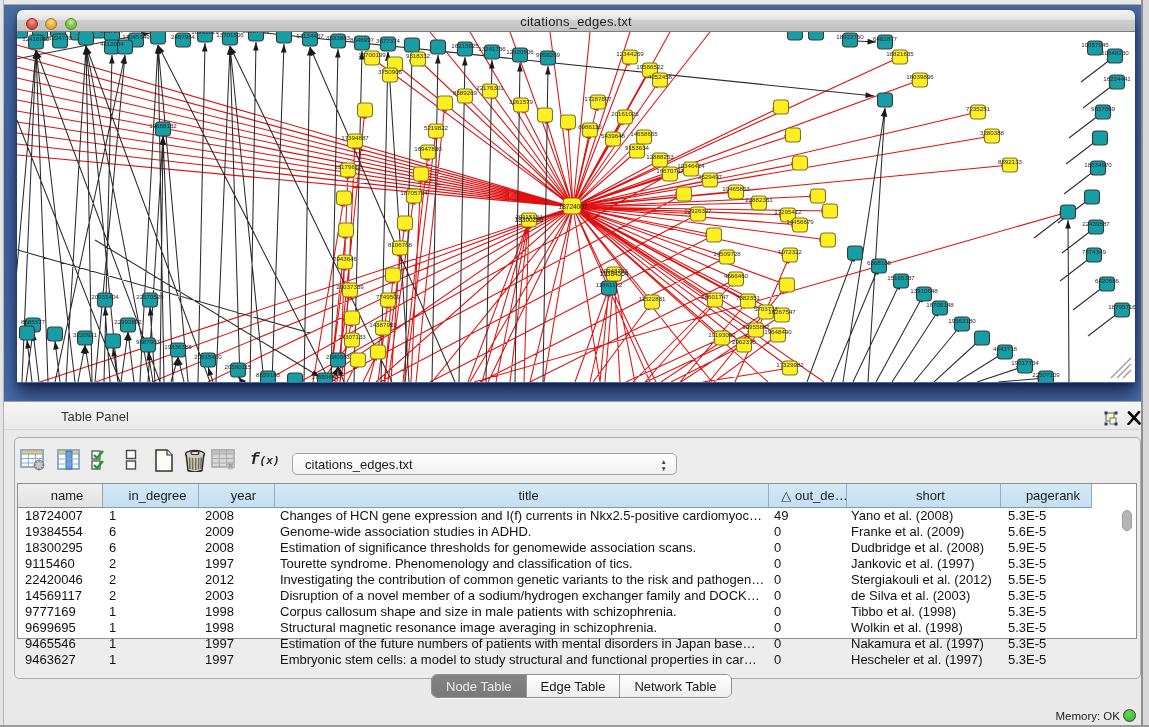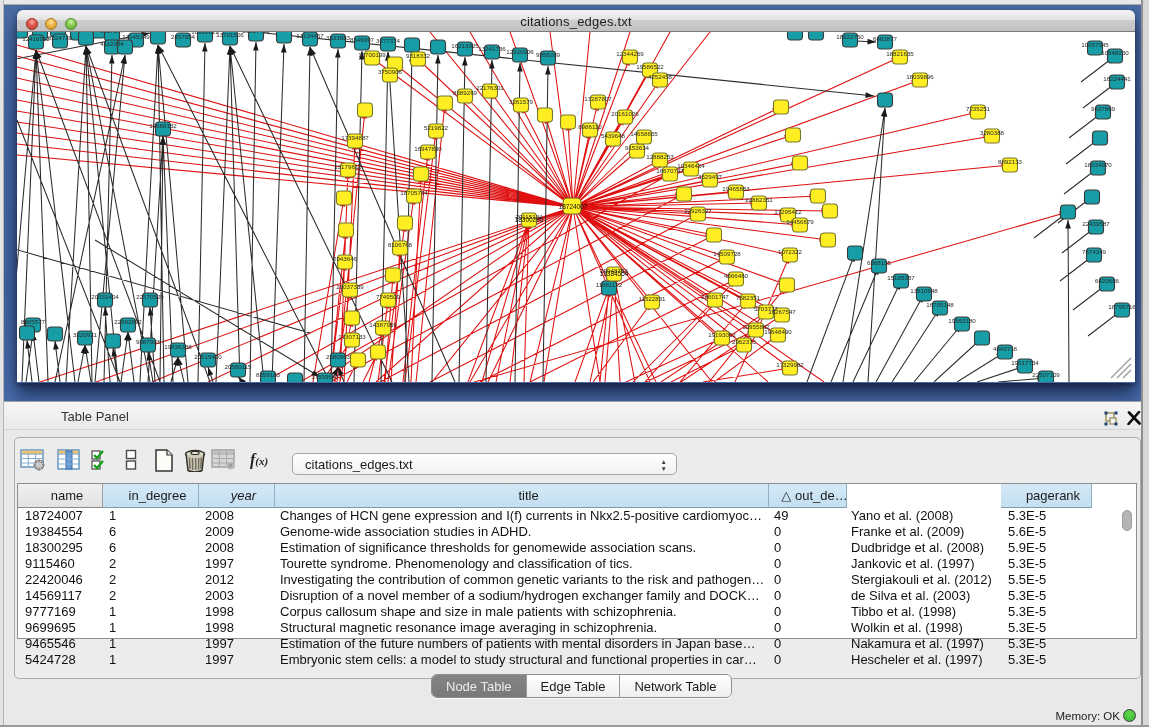--- a/index.html
+++ b/index.html
@@ -606,32 +606,33 @@
     <svg class="ticon" style="left:196px" width="26" height="22" viewBox="0 0 26 22">
         <rect x="1" y="1" width="22" height="17" fill="#d7d7d7" stroke="#a8a8a8" stroke-width="1.6"></rect>
         <rect x="1" y="1" width="22" height="4" fill="#c3c3c3" stroke="#a8a8a8"></rect>
         <line x1="8.3" y1="1" x2="8.3" y2="18" stroke="#a8a8a8"></line>
         <line x1="15.6" y1="1" x2="15.6" y2="18" stroke="#a8a8a8"></line>
         <line x1="1" y1="9.5" x2="23" y2="9.5" stroke="#a8a8a8"></line>
         <line x1="1" y1="14" x2="23" y2="14" stroke="#a8a8a8"></line>
         <circle cx="19.5" cy="16.5" r="4" fill="#bdbdbd"></circle>
         <path d="M17.5 14.5 L21.5 18.5 M21.5 14.5 L17.5 18.5" stroke="#999" stroke-width="1.4"></path>
       </svg>
-    <div class="ticon" style="left:235px; top:13px; font-size:16px; font-style:italic; font-weight:bold; color:#222; font-family:Liberation Serif, serif;">f<span style="font-size:11px">(x)</span></div>
+    <div class="ticon" style="left:235px; top:13px; font-size:16px; font-style:italic; font-weight:bold; color:#222; font-family:Liberation Mono, monospace;">f<span style="font-size:11px">(x)</span></div>
     <div id="dropdown">
         <div class="dtext">citations_edges.txt</div>
         <div class="darrow">▲<br>▼</div>
       </div>
     <div id="tablebox">
       <div id="thead">
         <div class="hc gray" style="left:0; width:85px;"><span>name</span></div>
         <div class="hc" style="left:85px; width:96px;"><span>in_degree</span></div>
-        <div class="hc" style="left:181px; width:76px;font-style:italic;"><span>year</span></div>
+        <div class="hc" style="left:181px; width:76px;"><span>year</span></div>
         <div class="hc" style="left:257px; width:494px;"><span>title</span></div>
         <div class="hc" style="left:751px; width:78px;text-align:center;"><span>△ out_de…</span></div>
+        <div class="hc" style="left:829px; width:154px;"><span>short</span></div>
         <div class="hc" style="left:983px; width:91px;"><span>pagerank</span></div>
       </div>
       <div id="tbody">
 <div class="trow">
             <div class="c-name">18724007</div>
             <div class="c-deg">1</div>
             <div class="c-year">2008</div>
             <div class="c-title">Changes of HCN gene expression and I(f) currents in Nkx2.5-positive cardiomyoc…</div>
             <div class="c-out">49</div>
             <div class="c-short">Yano et al. (2008)</div>
@@ -703,21 +704,21 @@
 <div class="trow">
             <div class="c-name">9465546</div>
             <div class="c-deg">1</div>
             <div class="c-year">1997</div>
             <div class="c-title">Estimation of the future numbers of patients with mental disorders in Japan base…</div>
             <div class="c-out">0</div>
             <div class="c-short">Nakamura et al. (1997)</div>
             <div class="c-pr">5.3E-5</div>
           </div>
 <div class="trow">
-            <div class="c-name">5424728</div>
+            <div class="c-name">9463627</div>
             <div class="c-deg">1</div>
             <div class="c-year">1997</div>
             <div class="c-title">Embryonic stem cells: a model to study structural and functional properties in car…</div>
             <div class="c-out">0</div>
             <div class="c-short">Hescheler et al. (1997)</div>
             <div class="c-pr">5.3E-5</div>
           </div>
       </div>
       <div id="vscroll"></div>
     </div>

